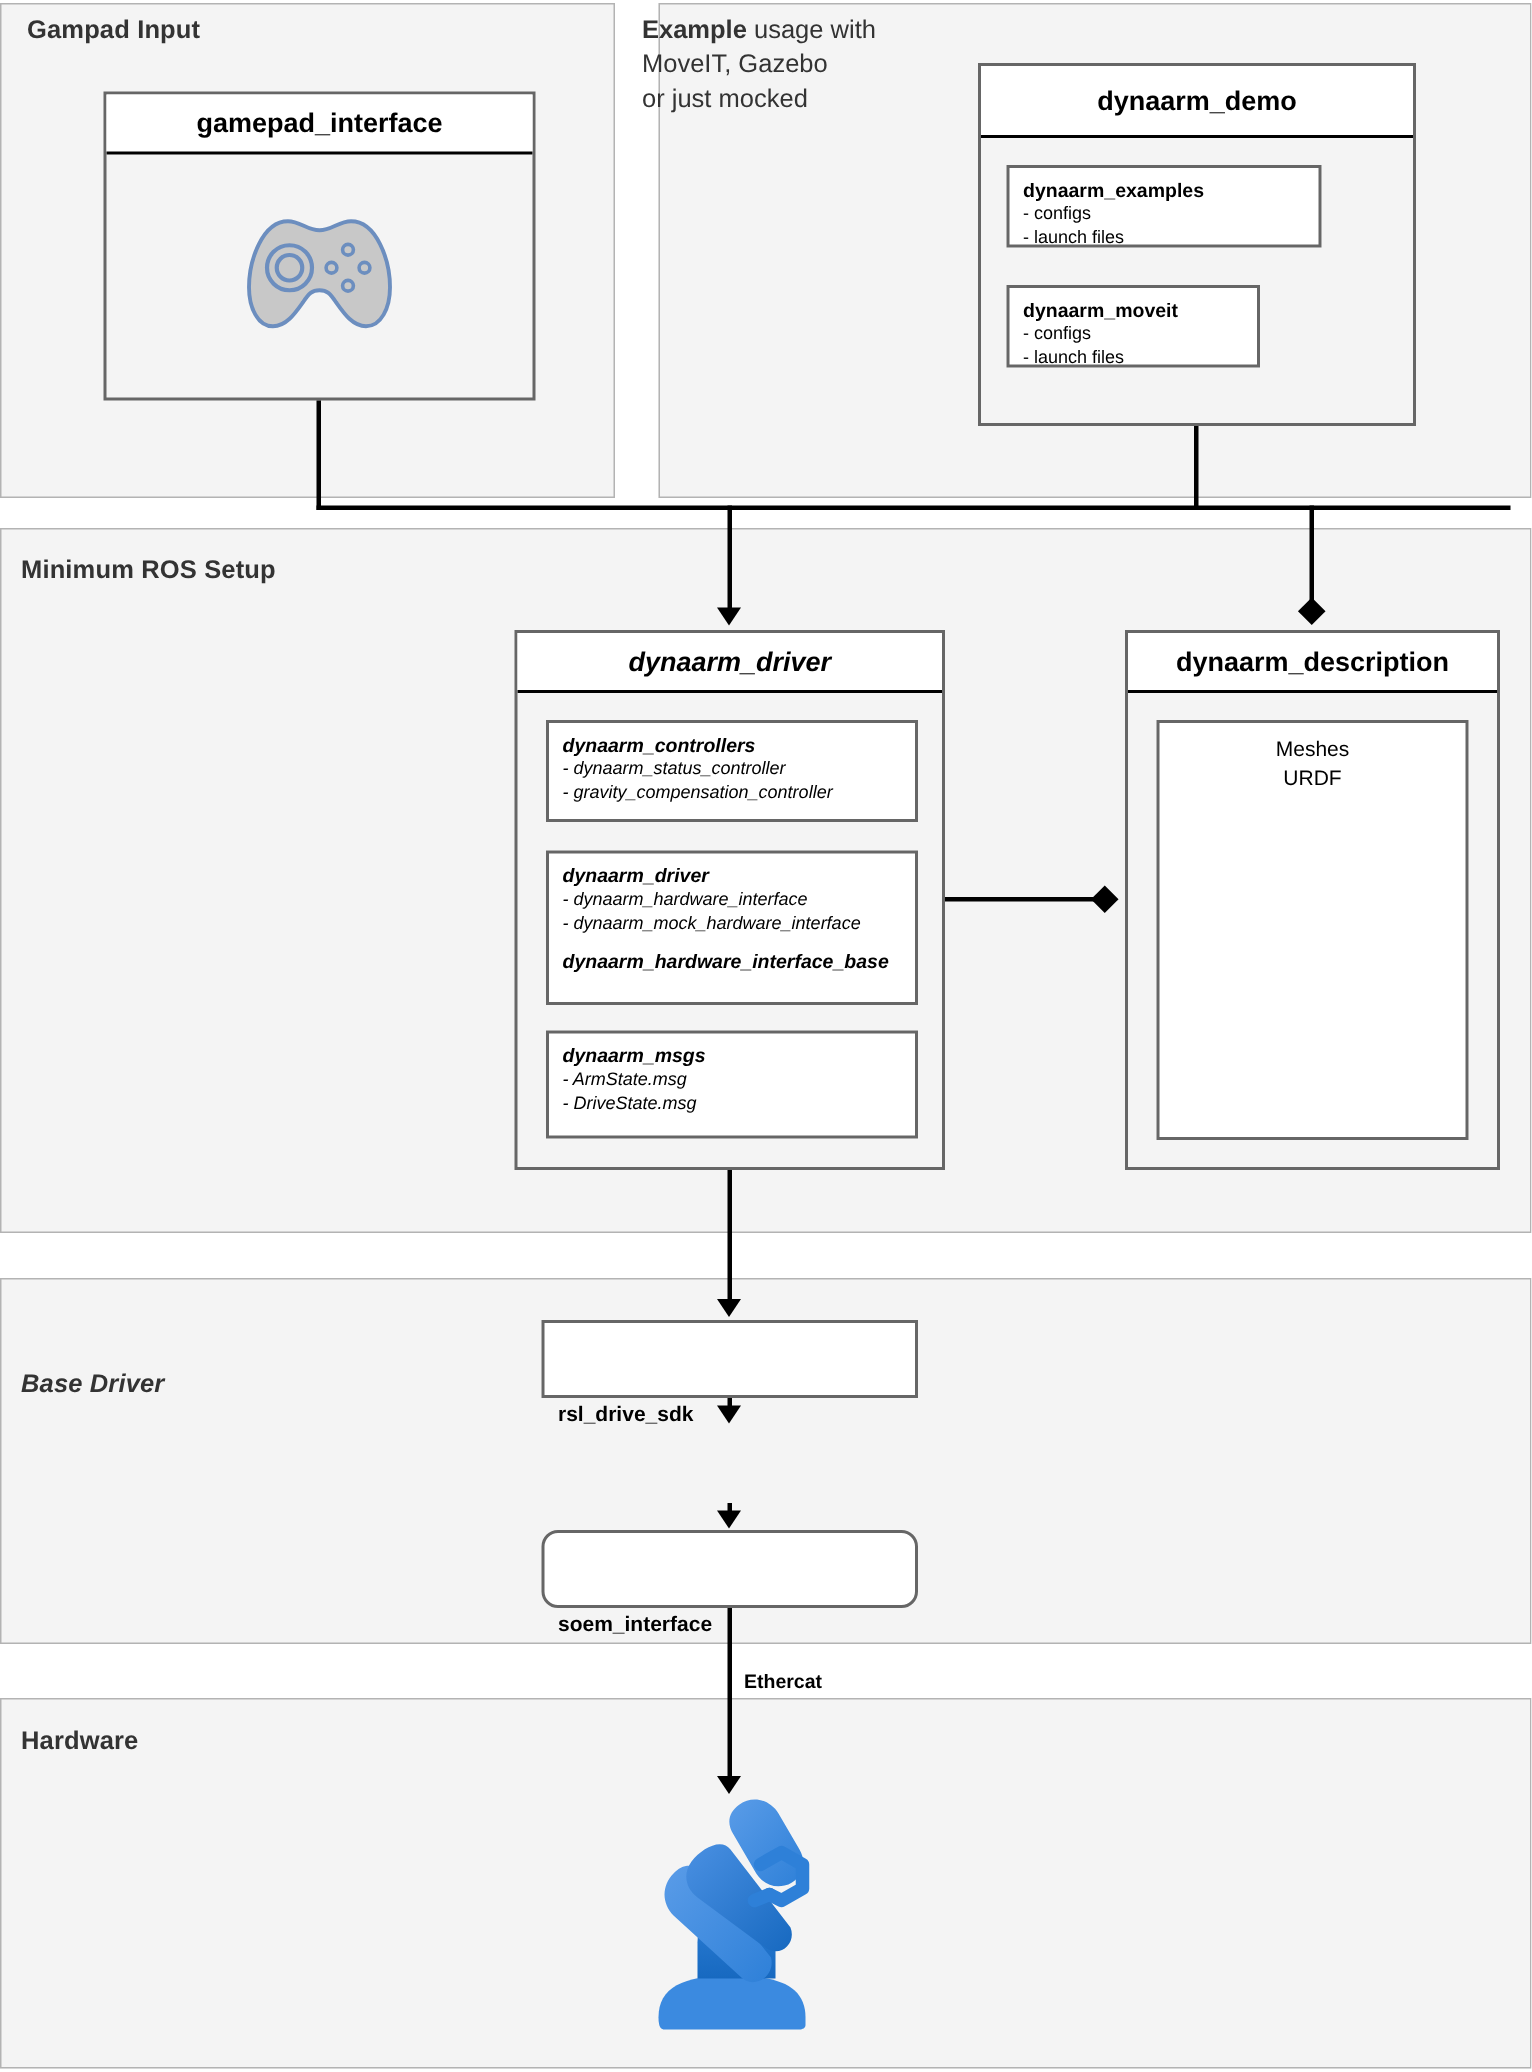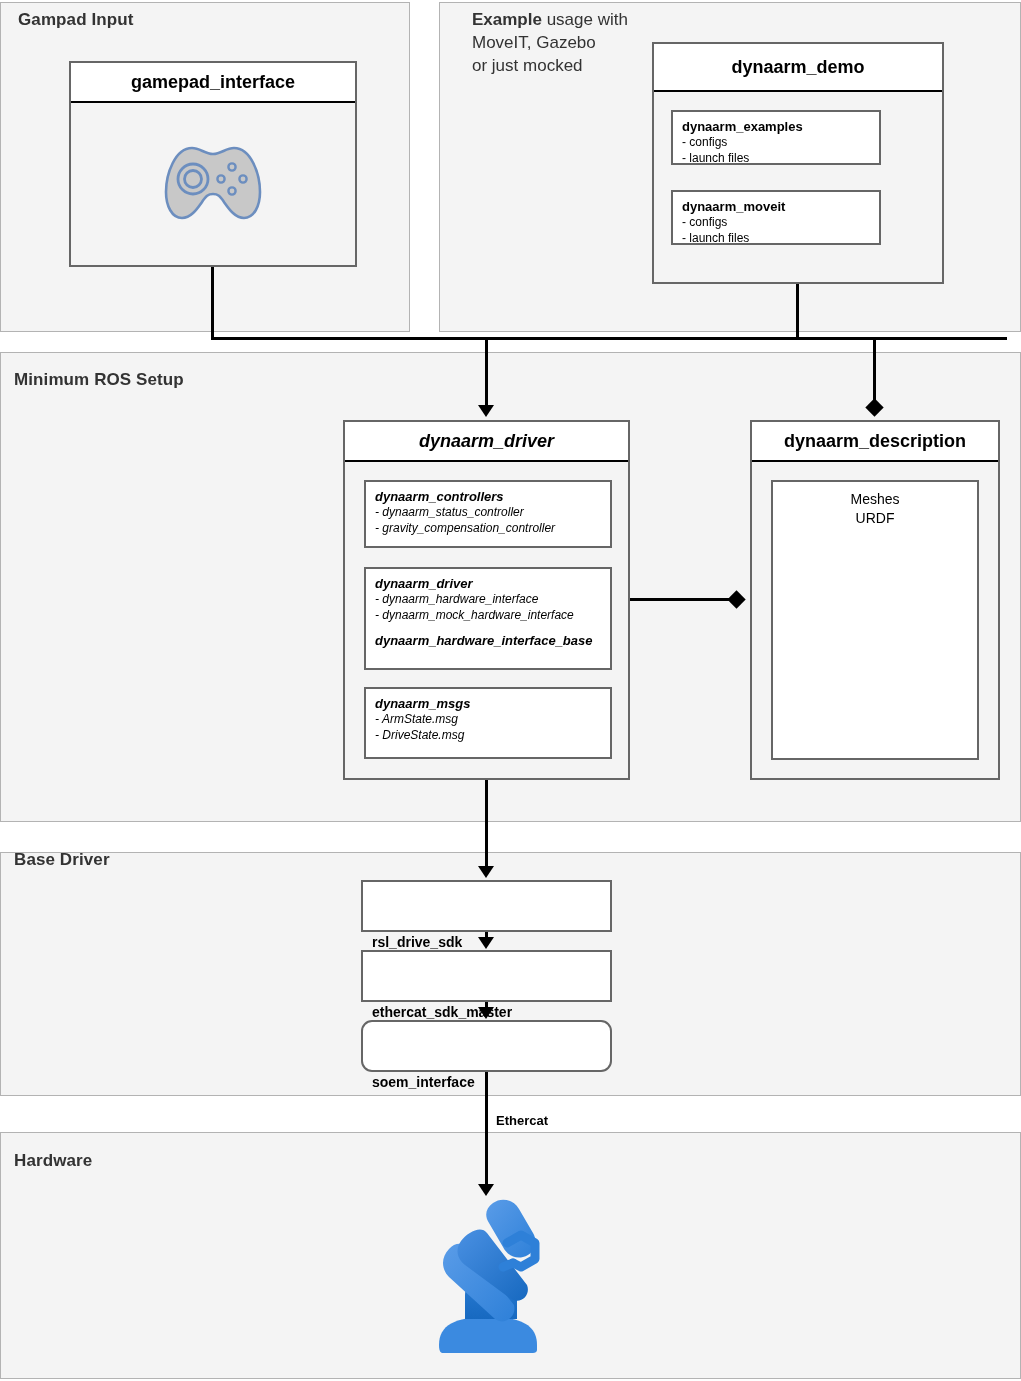--- a/index.html
+++ b/index.html
@@ -101,35 +101,35 @@
           <circle cx="71" cy="35" r="3.6" fill="none" stroke="#6c8ebf" stroke-width="2.4"></circle>
           <circle cx="60" cy="47" r="3.6" fill="none" stroke="#6c8ebf" stroke-width="2.4"></circle>
           <circle cx="82" cy="47" r="3.6" fill="none" stroke="#6c8ebf" stroke-width="2.4"></circle>
           <circle cx="71" cy="59" r="3.6" fill="none" stroke="#6c8ebf" stroke-width="2.4"></circle>
         </svg>
       </div>
     </div>
   </div>
 
   <div class="panel" style="left:439px;top:2px;width:582px;height:330px;"></div>
-  <div class="note" style="left:472px;top:9px;width:200px;">
+  <div class="note" style="left:428px;top:9px;width:200px;">
     <b>Example</b><span> usage with</span><br>
     <span>MoveIT, Gazebo</span><br>
     <span>or just mocked</span>
   </div>
 
   <div class="node" style="left:652px;top:42px;width:292px;height:242px;">
     <div class="node-head" style="height:48px;">dynaarm_demo</div>
     <div class="node-body" style="height:190px;border-radius:18px;">
       <div class="subbox" style="left:17px;top:18px;width:210px;height:55px;">
         <div class="sb-title">dynaarm_examples</div>
         <div class="sb-line">- configs</div>
         <div class="sb-line">- launch files</div>
       </div>
-      <div class="subbox" style="left:17px;top:98px;width:210px;height:55px;">
+      <div class="subbox" style="left:17px;top:98px;width:169px;height:55px;">
         <div class="sb-title">dynaarm_moveit</div>
         <div class="sb-line">- configs</div>
         <div class="sb-line">- launch files</div>
       </div>
     </div>
   </div>
 
   <div class="panel" style="left:0px;top:352px;width:1021px;height:470px;"></div>
   <div class="panel-title" style="left:14px;top:370px;">Minimum ROS Setup</div>
 
@@ -162,27 +162,24 @@
     <div class="node-head" style="height:40px;">dynaarm_description</div>
     <div class="node-body" style="height:316px;">
       <div class="centerbox" style="left:19px;top:18px;width:208px;height:280px;">
         <div>Meshes</div>
         <div>URDF</div>
       </div>
     </div>
   </div>
 
   <div class="panel" style="left:0px;top:852px;width:1021px;height:244px;"></div>
-  <div class="panel-title" style="left:14px;top:850px;">Base Driver</div>
+  <div class="panel-title" style="left:14px;top:913px;font-style:italic;">Base Driver</div>
 
   <div class="plainbox" style="left:361px;top:880px;width:251px;height:52px;">
     <span>rsl_drive_sdk</span>
-  </div>
-  <div class="plainbox" style="left:361px;top:950px;width:251px;height:52px;">
-    <span>ethercat_sdk_master</span>
   </div>
   <div class="plainbox" style="left:361px;top:1020px;width:251px;height:52px;border-radius:11px;">
     <span>soem_interface</span>
   </div>
 
   <div class="panel" style="left:0px;top:1132px;width:1021px;height:247px;"></div>
   <div class="panel-title" style="left:14px;top:1151px;">Hardware</div>
 
   <div class="icon-wrap" style="left:435px;top:1195px;">
     <svg width="118" height="160" viewBox="0 0 118 160" aria-hidden="true">

